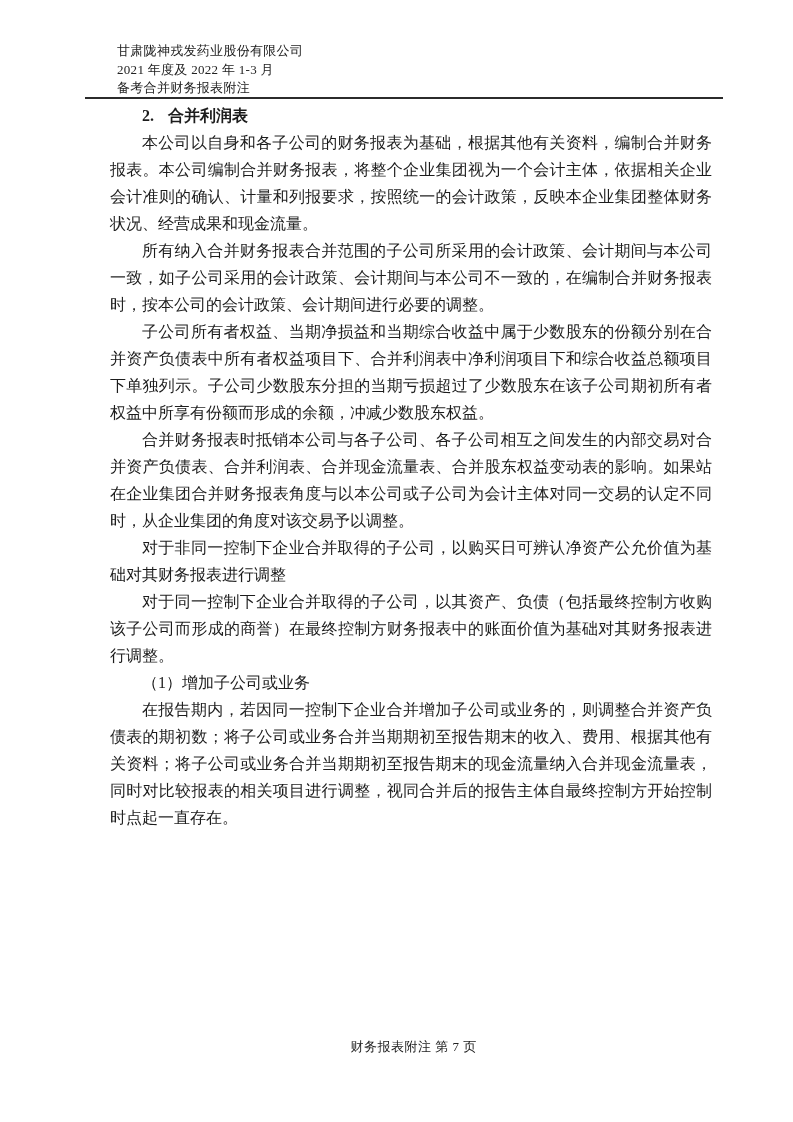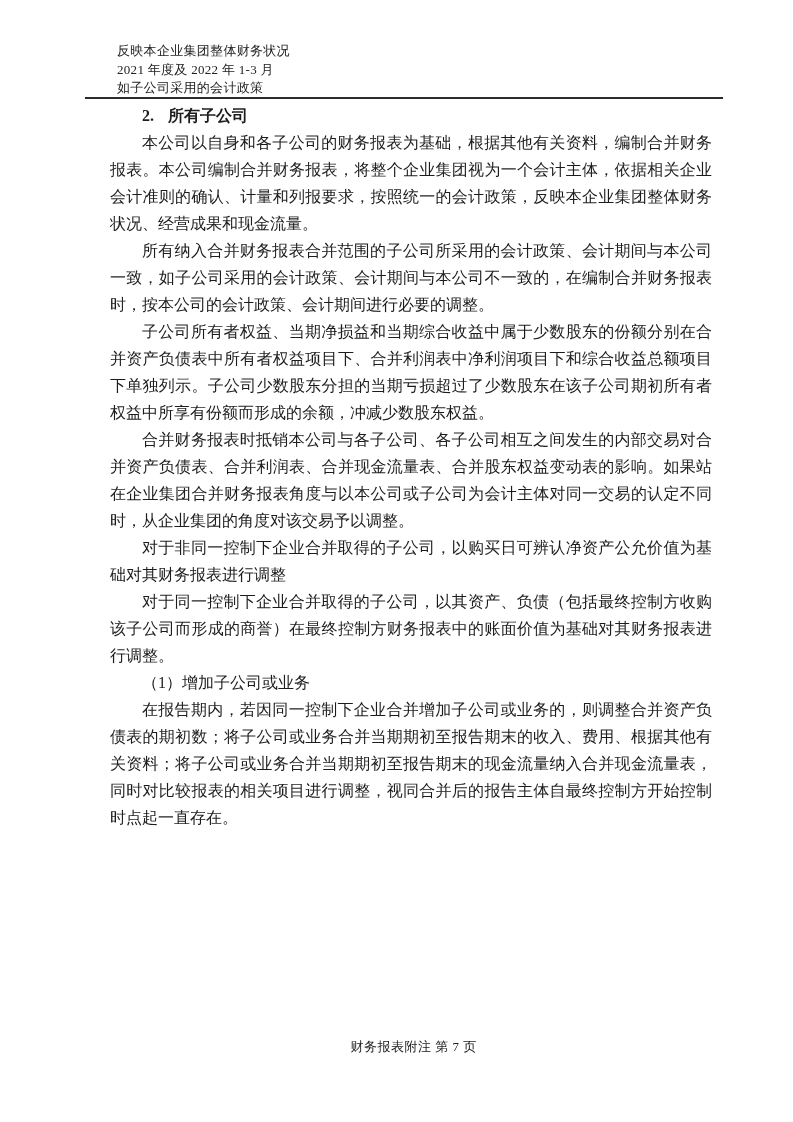--- a/index.html
+++ b/index.html
@@ -67,29 +67,29 @@
     color: #222222;
     letter-spacing: 0.5px;
   }
 </style>
 </head>
 <body>
 
 <div class="page">
 
   <div class="doc-header">
-    <div>反映本企业集团整体财务状况</div>
+    <div>甘肃陇神戎发药业股份有限公司</div>
     <div>2021 年度及 2022 年 1-3 月</div>
-    <div>如子公司采用的会计政策</div>
+    <div>备考合并财务报表附注</div>
   </div>
 
   <div class="header-rule"></div>
 
   <div class="doc-body">
-    <p class="section-heading"><span>2.</span><span class="heading-title">所有子公司</span></p>
+    <p class="section-heading"><span>2.</span><span class="heading-title">合并利润表</span></p>
     <p>本公司以自身和各子公司的财务报表为基础，根据其他有关资料，编制合并财务报表。本公司编制合并财务报表，将整个企业集团视为一个会计主体，依据相关企业会计准则的确认、计量和列报要求，按照统一的会计政策，反映本企业集团整体财务状况、经营成果和现金流量。</p>
     <p>所有纳入合并财务报表合并范围的子公司所采用的会计政策、会计期间与本公司一致，如子公司采用的会计政策、会计期间与本公司不一致的，在编制合并财务报表时，按本公司的会计政策、会计期间进行必要的调整。</p>
     <p>子公司所有者权益、当期净损益和当期综合收益中属于少数股东的份额分别在合并资产负债表中所有者权益项目下、合并利润表中净利润项目下和综合收益总额项目下单独列示。子公司少数股东分担的当期亏损超过了少数股东在该子公司期初所有者权益中所享有份额而形成的余额，冲减少数股东权益。</p>
     <p>合并财务报表时抵销本公司与各子公司、各子公司相互之间发生的内部交易对合并资产负债表、合并利润表、合并现金流量表、合并股东权益变动表的影响。如果站在企业集团合并财务报表角度与以本公司或子公司为会计主体对同一交易的认定不同时，从企业集团的角度对该交易予以调整。</p>
     <p>对于非同一控制下企业合并取得的子公司，以购买日可辨认净资产公允价值为基础对其财务报表进行调整</p>
     <p>对于同一控制下企业合并取得的子公司，以其资产、负债（包括最终控制方收购该子公司而形成的商誉）在最终控制方财务报表中的账面价值为基础对其财务报表进行调整。</p>
     <p>（1）增加子公司或业务</p>
     <p>在报告期内，若因同一控制下企业合并增加子公司或业务的，则调整合并资产负债表的期初数；将子公司或业务合并当期期初至报告期末的收入、费用、根据其他有关资料；将子公司或业务合并当期期初至报告期末的现金流量纳入合并现金流量表，同时对比较报表的相关项目进行调整，视同合并后的报告主体自最终控制方开始控制时点起一直存在。</p>
   </div>
 

